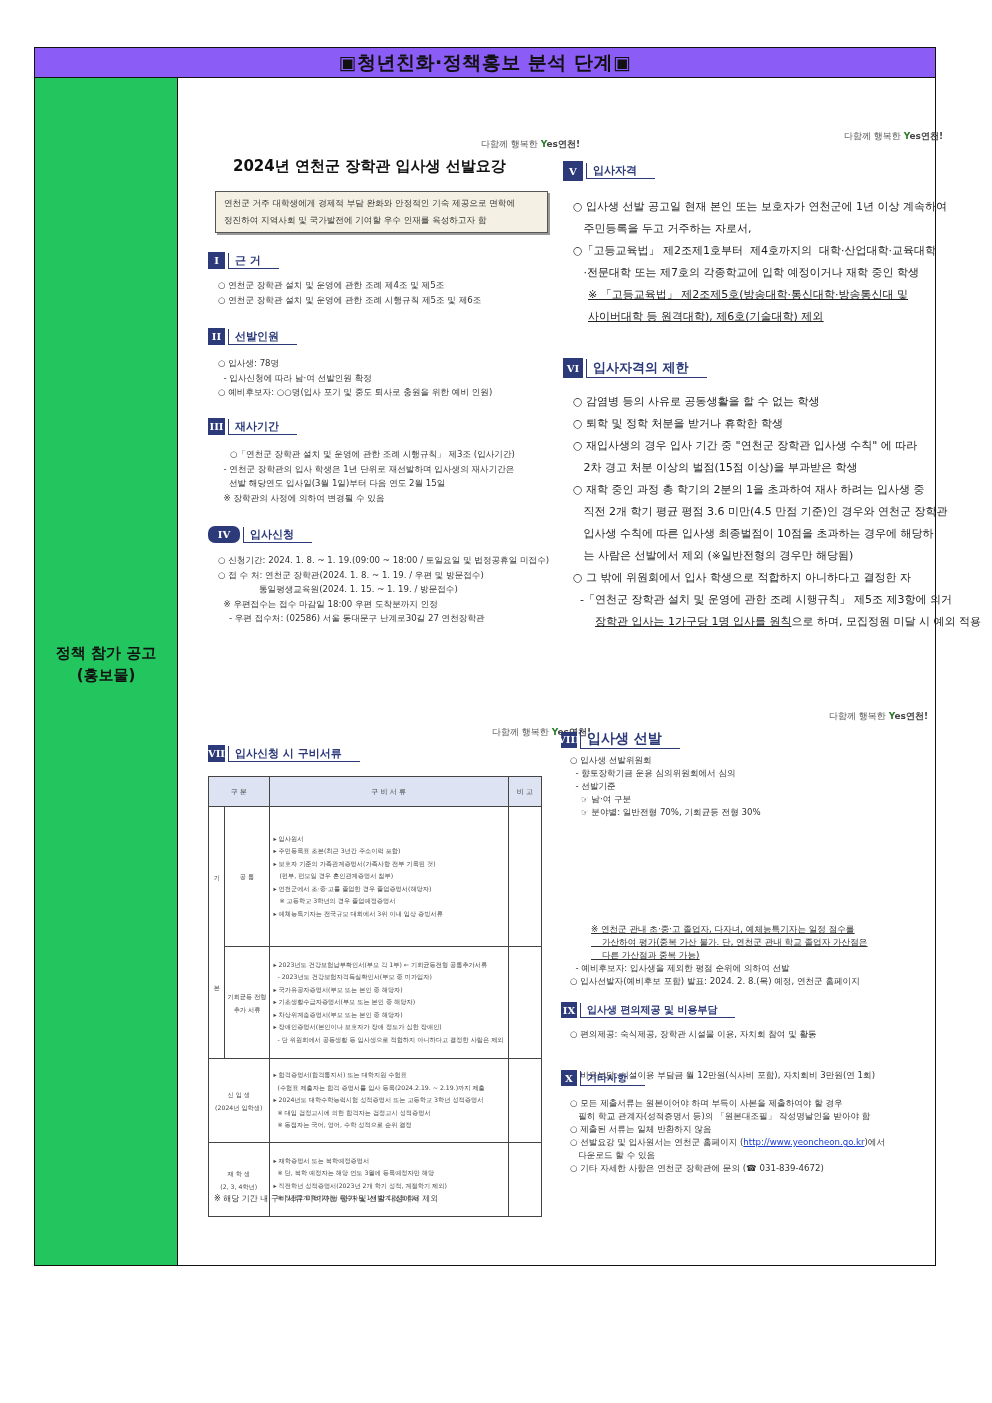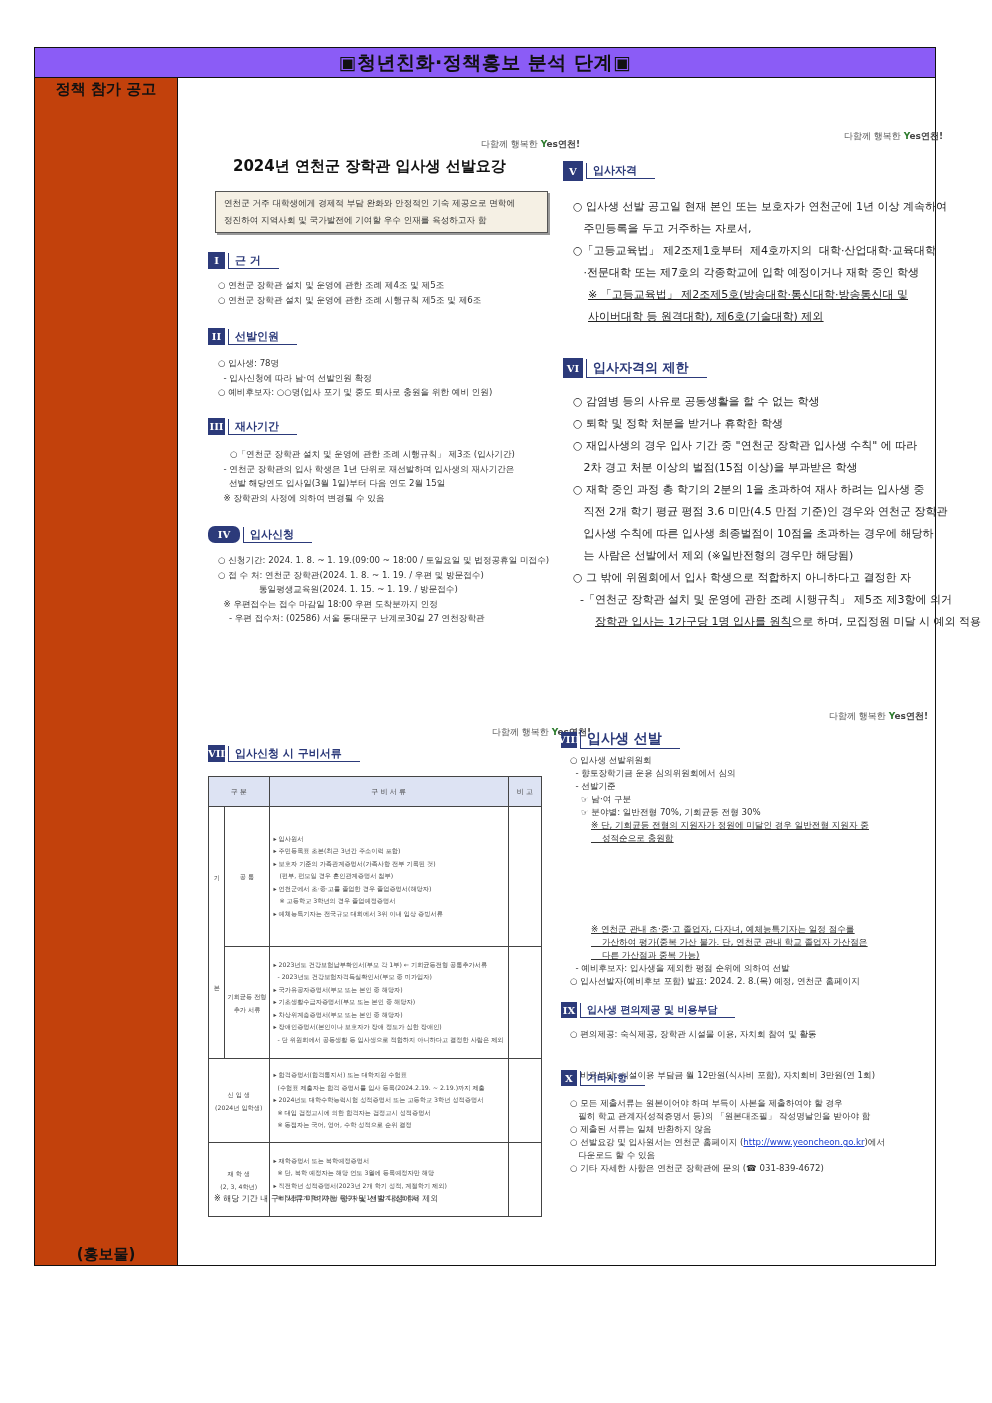--- a/index.html
+++ b/index.html
@@ -1,20 +1,20 @@
 <!DOCTYPE html>
 <html><head>
 <meta charset="utf-8">
 <style>
   * { box-sizing: border-box; margin: 0; padding: 0; }
   body { width: 992px; height: 1403px; background: #ffffff; font-family: "DejaVu Sans", sans-serif; color: #222; position: relative; }
   .frame { position: absolute; left: 34px; top: 47px; width: 902px; height: 1219px; border: 1.5px solid #111; }
   .header-bar { height: 30px; background: #8b5cf6; border-bottom: 1.5px solid #111; display: flex; align-items: center; justify-content: center; font-size: 19px; font-weight: bold; color: #111; letter-spacing: 0.5px; }
   .row { display: flex; height: calc(100% - 30px); }
-  .left-cell { width: 143px; background: #c2410c; border-right: 1.5px solid #111; display: flex; flex-direction: column; align-items: center; justify-content: space-between; font-size: 15px; font-weight: bold; line-height: 22px; text-align: center; color: #111; padding-bottom: 0; }
+  .left-cell { width: 143px; background: #22c55e; border-right: 1.5px solid #111; display: flex; flex-direction: column; align-items: center; justify-content: center; font-size: 15px; font-weight: bold; line-height: 22px; text-align: center; color: #111; padding-bottom: 16px; }
   .content { flex: 1; position: relative; }
   .logo { position: absolute; font-size: 9px; color: #555; font-family: "DejaVu Sans", sans-serif; white-space: nowrap; }
   .logo .y { color: #2b7a2b; font-weight: bold; }
   .logo .yc { color: #444; font-weight: bold; }
   .doc-title { position: absolute; font-family: "DejaVu Sans", sans-serif; font-weight: bold; font-size: 15px; color: #111; white-space: nowrap; }
   .purpose { position: absolute; border: 1.5px solid #555; background: #f5f0e4; font-size: 8.6px; line-height: 17px; padding: 3px 8px; color: #333; box-shadow: 2px 2px 0 #999; }
   .sec { position: absolute; display: flex; align-items: center; }
   .sec .num { background: #2c3a7a; color: #fff; font-family: "DejaVu Serif", serif; font-weight: bold; font-size: 10px; display: flex; align-items: center; justify-content: center; }
   .sec .lbl { font-family: "DejaVu Sans", sans-serif; font-weight: bold; color: #2c3a7a; border-left: 1.5px solid #2c3a7a; border-bottom: 1.5px solid #2c3a7a; padding-left: 6px; margin-left: 3px; white-space: nowrap; }
   .txt { position: absolute; font-size: 8.6px; line-height: 14px; color: #333; white-space: nowrap; }
@@ -198,24 +198,20 @@
           <span class="num" style="width: 16px; height: 16px;">VIII</span>
           <span class="lbl" style="font-size: 14px; padding-right: 18px;">입사생 선발</span>
         </div>
         <div class="txt mid" style="left: 392px; top: 676px; line-height: 13px;">
           <div style="white-space: pre;">○ 입사생 선발위원회</div>
           <div style="white-space: pre;">  - 향토장학기금 운용 심의위원회에서 심의</div>
           <div style="white-space: pre;">  - 선발기준</div>
           <div style="white-space: pre;">    ☞ 남·여 구분</div>
           <div style="white-space: pre;">    ☞ 분야별: 일반전형 70%, 기회균등 전형 30%</div>
         </div>
-        <div class="txt mid u" style="left: 413px; top: 741px; line-height: 13px;">
-          <div class="u" style="white-space: pre;">※ 단, 기회균등 전형의 지원자가 정원에 미달인 경우 일반전형 지원자 중</div>
-          <div class="u" style="white-space: pre;">    성적순으로 충원함</div>
-        </div>
         <div class="txt mid u" style="left: 413px; top: 845px; line-height: 13px;">
           <div class="u" style="white-space: pre;">※ 연천군 관내 초·중·고 졸업자, 다자녀, 예체능특기자는 일정 점수를</div>
           <div class="u" style="white-space: pre;">    가산하여 평가(중복 가산 불가. 단, 연천군 관내 학교 졸업자 가산점은</div>
           <div class="u" style="white-space: pre;">    다른 가산점과 중복 가능)</div>
         </div>
         <div class="txt mid" style="left: 392px; top: 884px; line-height: 13px;">
           <div style="white-space: pre;">  - 예비후보자: 입사생을 제외한 평점 순위에 의하여 선발</div>
           <div style="white-space: pre;">○ 입사선발자(예비후보 포함) 발표: 2024. 2. 8.(목) 예정, 연천군 홈페이지</div>
         </div>
         <div class="sec" style="left: 383px; top: 924px;">

